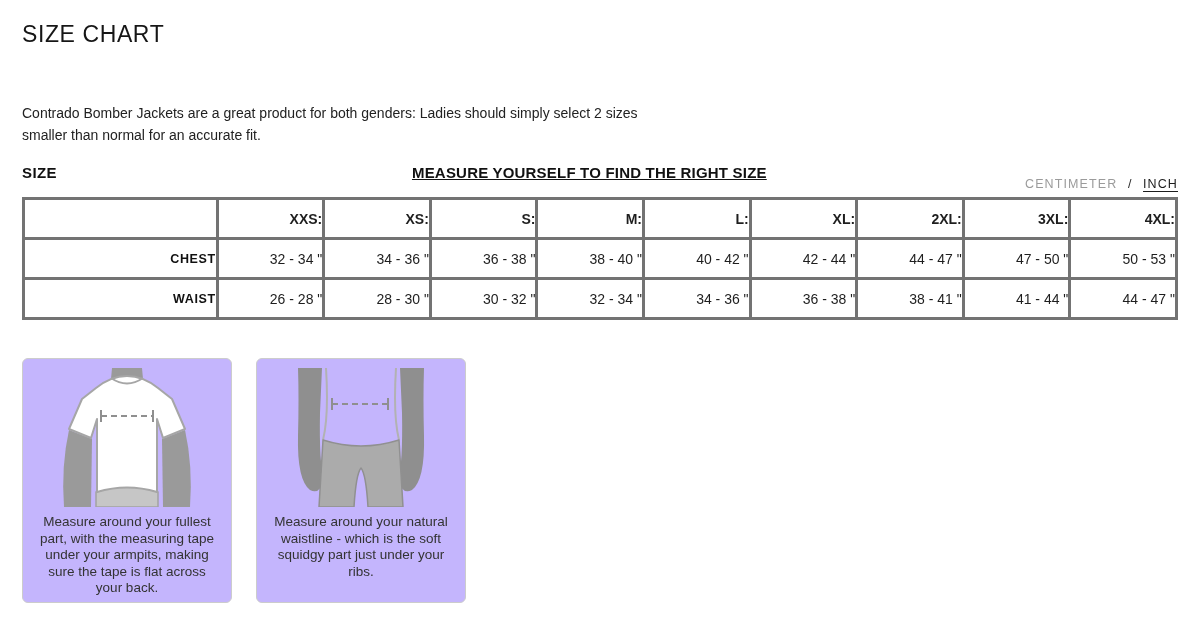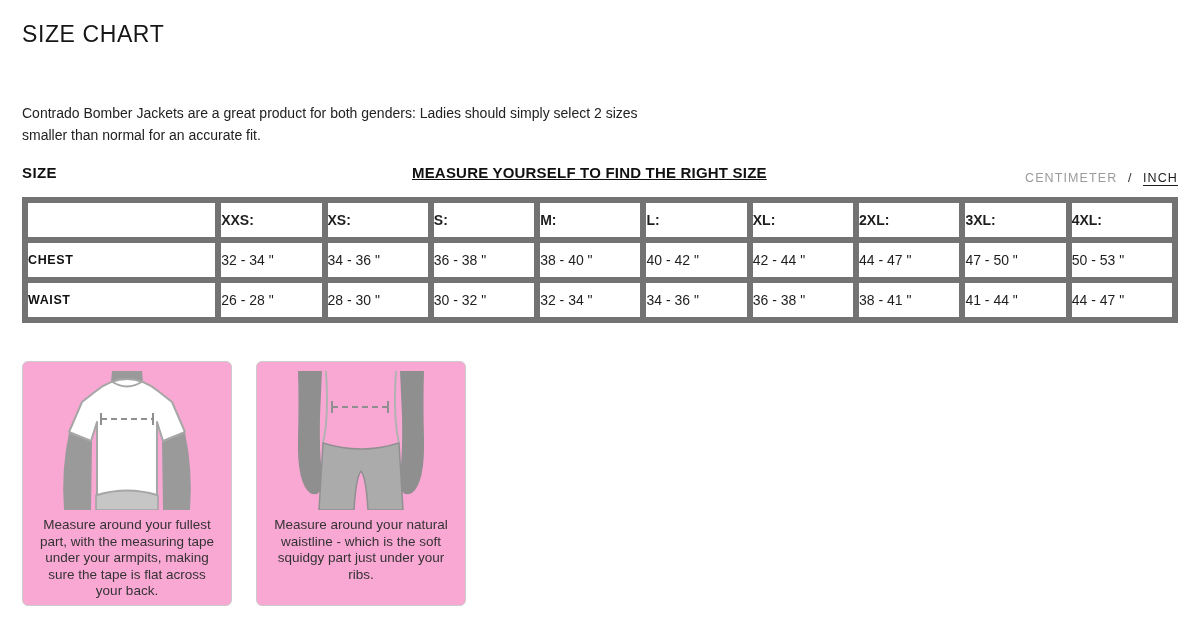--- a/index.html
+++ b/index.html
@@ -32,36 +32,36 @@
     position:absolute; left:0; top:0;
     font-size:15px; font-weight:700; letter-spacing:0.4px; color:#111;
   }
   .section-heading {
     position:absolute; left:50%; top:0; transform:translateX(-53%);
     font-size:15px; font-weight:700; letter-spacing:0.2px; color:#111;
     white-space:nowrap;
     text-decoration:underline;
   }
   .unit-toggle {
-    position:absolute; right:0; top:7px;
+    position:absolute; right:0; top:13px;
     font-size:12.5px; letter-spacing:1.1px; white-space:nowrap;
   }
   .unit-cm { color:#9b9b9b; cursor:pointer; }
   .unit-sep { color:#2a2a2a; margin:0 6px; }
   .unit-inch { color:#1c1c1c; text-decoration:underline; text-underline-offset:3px; cursor:pointer; }
 
   table.size-table {
     margin-top:15px;
     width:100%;
     border-collapse:collapse;
     table-layout:fixed;
   }
   .size-table th, .size-table td {
-    border:6px solid #737373;
-    text-align:left;
+    border:3px solid #737373;
+    text-align:right;
     vertical-align:middle;
     height:40px;
     font-size:14px;
     color:#1e1e1e;
   }
   .size-table col.label-col { width:16.8%; }
   .size-table thead th { font-weight:700; }
   .size-table td.row-label {
     font-weight:700;
     font-size:12.5px;
@@ -76,21 +76,21 @@
     gap:24px;
     margin-top:38px;
   }
   .guide-card {
     width:210px;
     height:245px;
     border:1px solid #ccc;
     border-radius:6px;
     padding:9px 11px 0;
     text-align:center;
-    background:#f9a8d4;
+    background:#c4b5fd;
   }
   .guide-illustration {
     height:139px;
     display:flex;
     justify-content:center;
     overflow:hidden;
   }
   .guide-text {
     margin-top:7px;
     font-size:13.5px;

